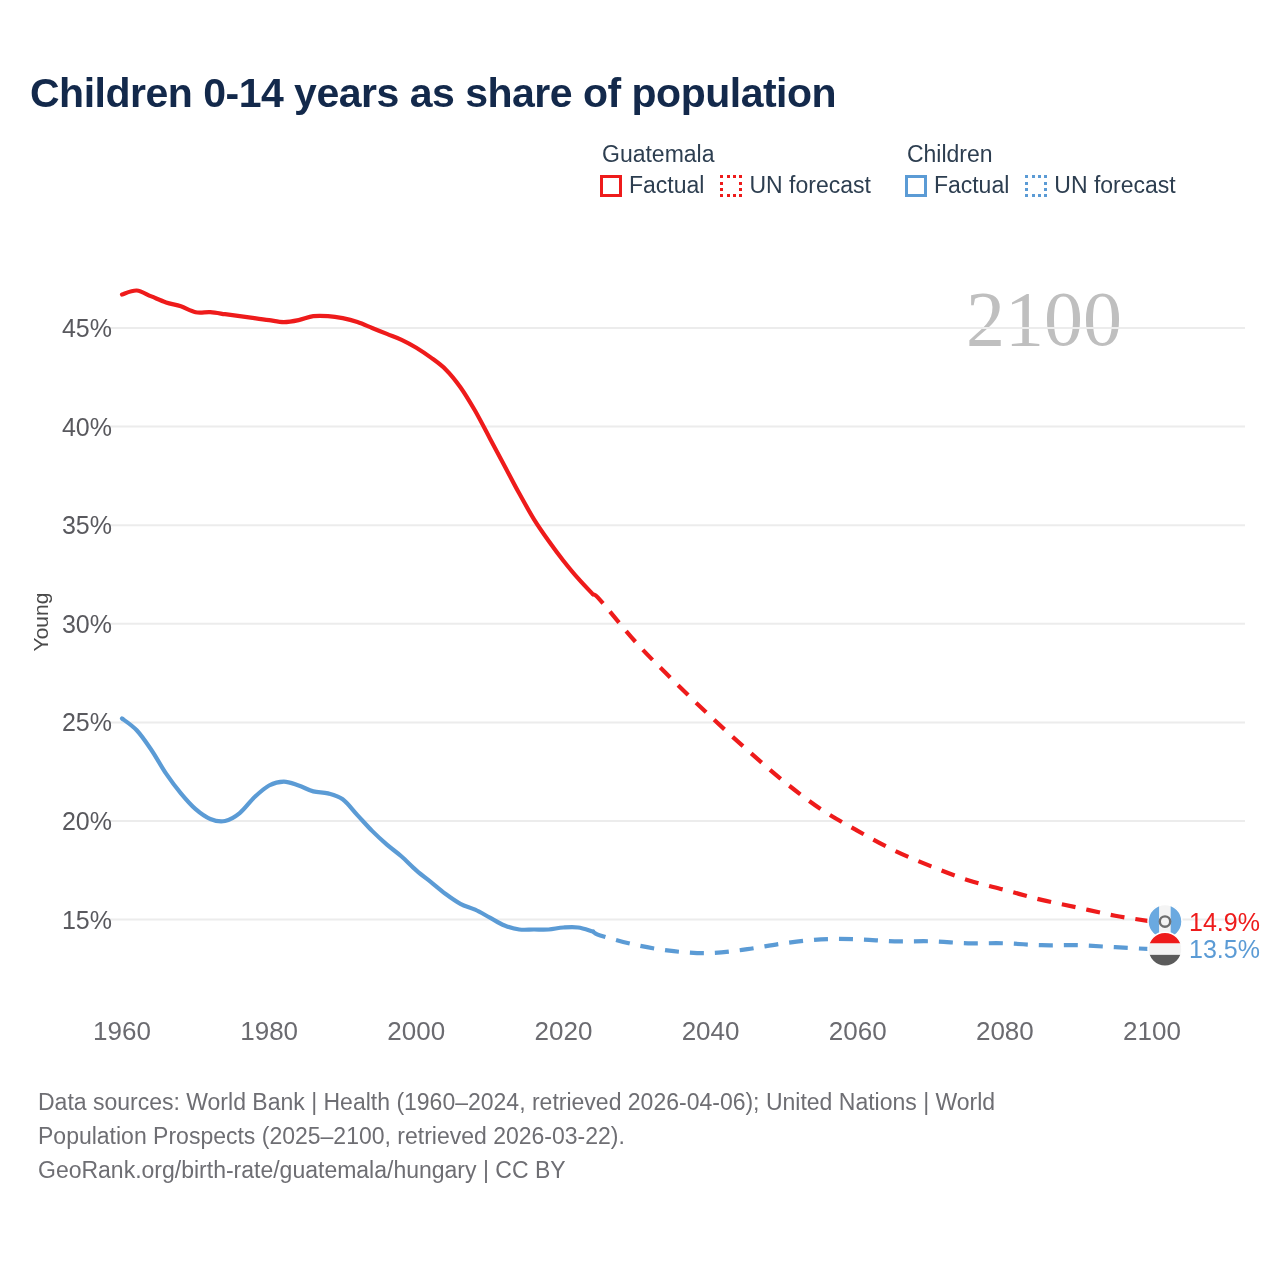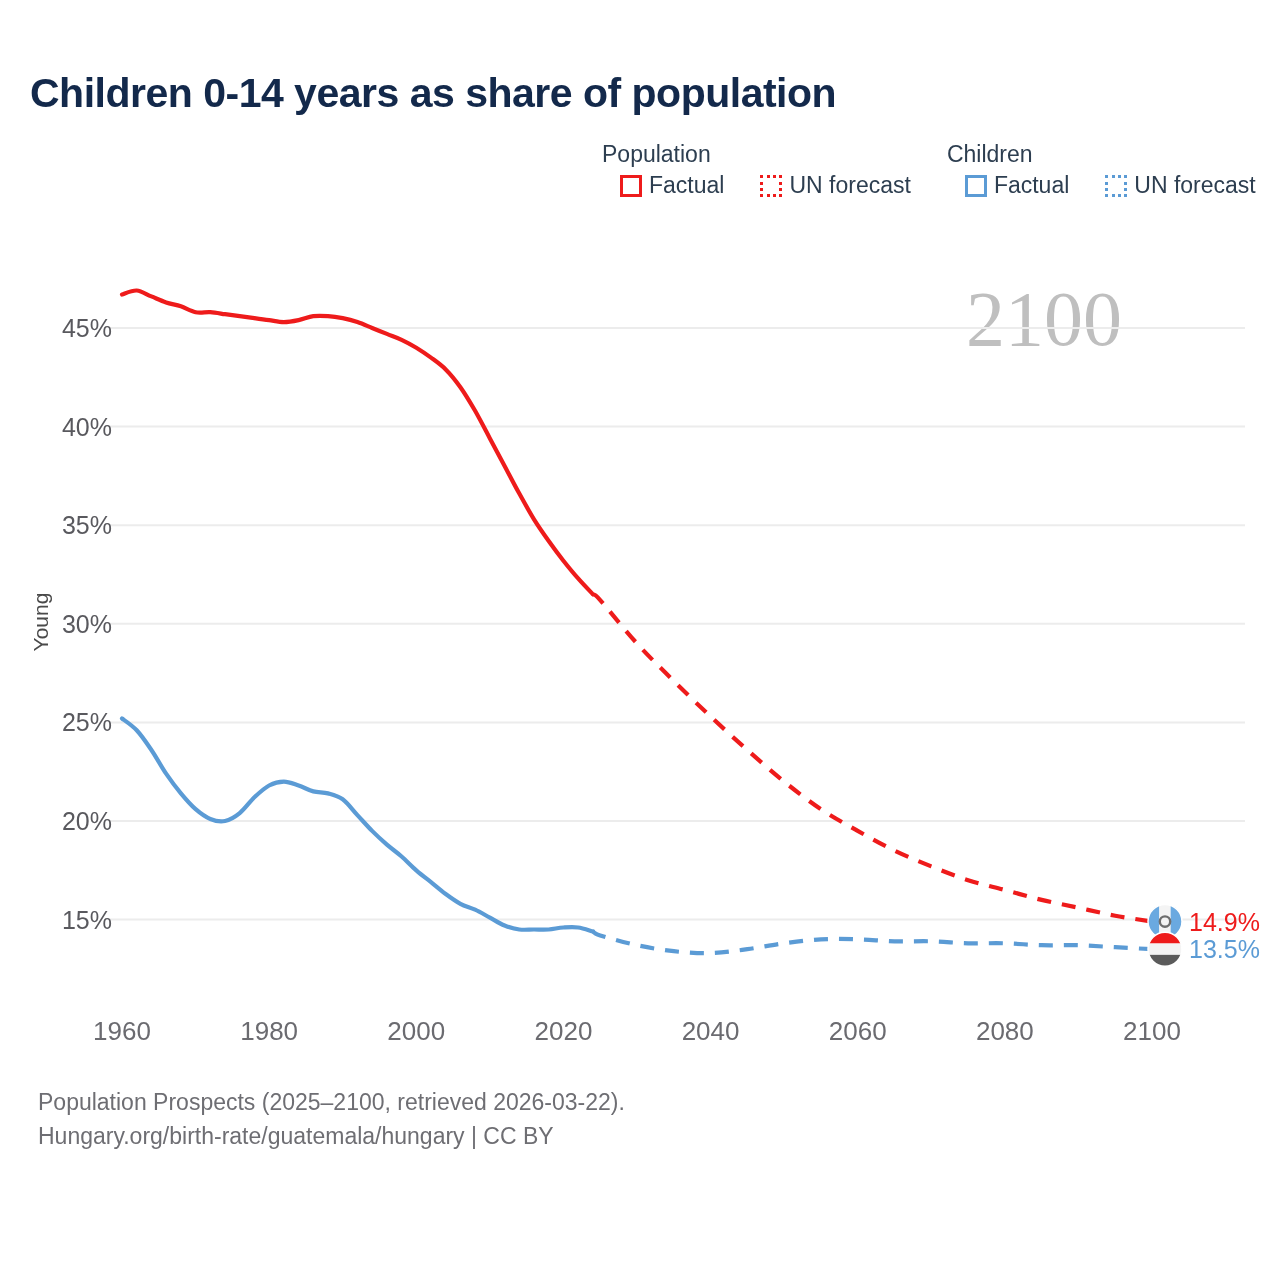--- a/index.html
+++ b/index.html
@@ -59,21 +59,20 @@
     gap: 16px;
   }
   .legend-item {
     display: flex;
     flex-direction: row;
     align-items: center;
     gap: 7px;
     font-size: 23px;
     color: #2d3e50;
     white-space: nowrap;
-    margin-left: 20px;
   }
   .swatch {
     width: 22px;
     height: 22px;
     box-sizing: border-box;
     background: #fff;
   }
   .swatch.solid-red   { border: 3px solid #ee1b1b; }
   .swatch.dotted-red  { border: 3px dotted #ee1b1b; }
   .swatch.solid-blue  { border: 3px solid #5b9bd5; }
@@ -123,21 +122,21 @@
 </style>
 </head>
 <body>
 
 <div id="page">
 
   <div class="title">Children 0-14 years as share of population</div>
 
   <div class="legend">
     <div class="legend-group">
-      <div class="legend-country">Population</div>
+      <div class="legend-country">Guatemala</div>
       <div class="legend-row">
         <div class="legend-item">
           <span class="swatch solid-red"></span>
           <span>Factual</span>
         </div>
         <div class="legend-item">
           <span class="swatch dotted-red"></span>
           <span>UN forecast</span>
         </div>
       </div>
@@ -224,17 +223,18 @@
             <rect x="1148" y="943.5133333333333" width="34" height="11.333333333333334" fill="#f4f4f4"></rect>
             <rect x="1148" y="954.8466666666666" width="34" height="11.333333333333334" fill="#5b5b5b"></rect>
           </g>
           <circle cx="1165" cy="949.18" r="17" fill="none" stroke="#ffffff" stroke-width="1.5"></circle>
           <text x="1189" y="958.18" class="endlabel-blue">13.5%</text>
         </g>
     </svg>
   </div>
 
   <div class="footer">
+    <div>Data sources: World Bank | Health (1960–2024, retrieved 2026-04-06); United Nations | World</div>
     <div>Population Prospects (2025–2100, retrieved 2026-03-22).</div>
-    <div>Hungary.org/birth-rate/guatemala/hungary | CC BY</div>
+    <div>GeoRank.org/birth-rate/guatemala/hungary | CC BY</div>
   </div>
 
 </div>
 
 </body></html>

